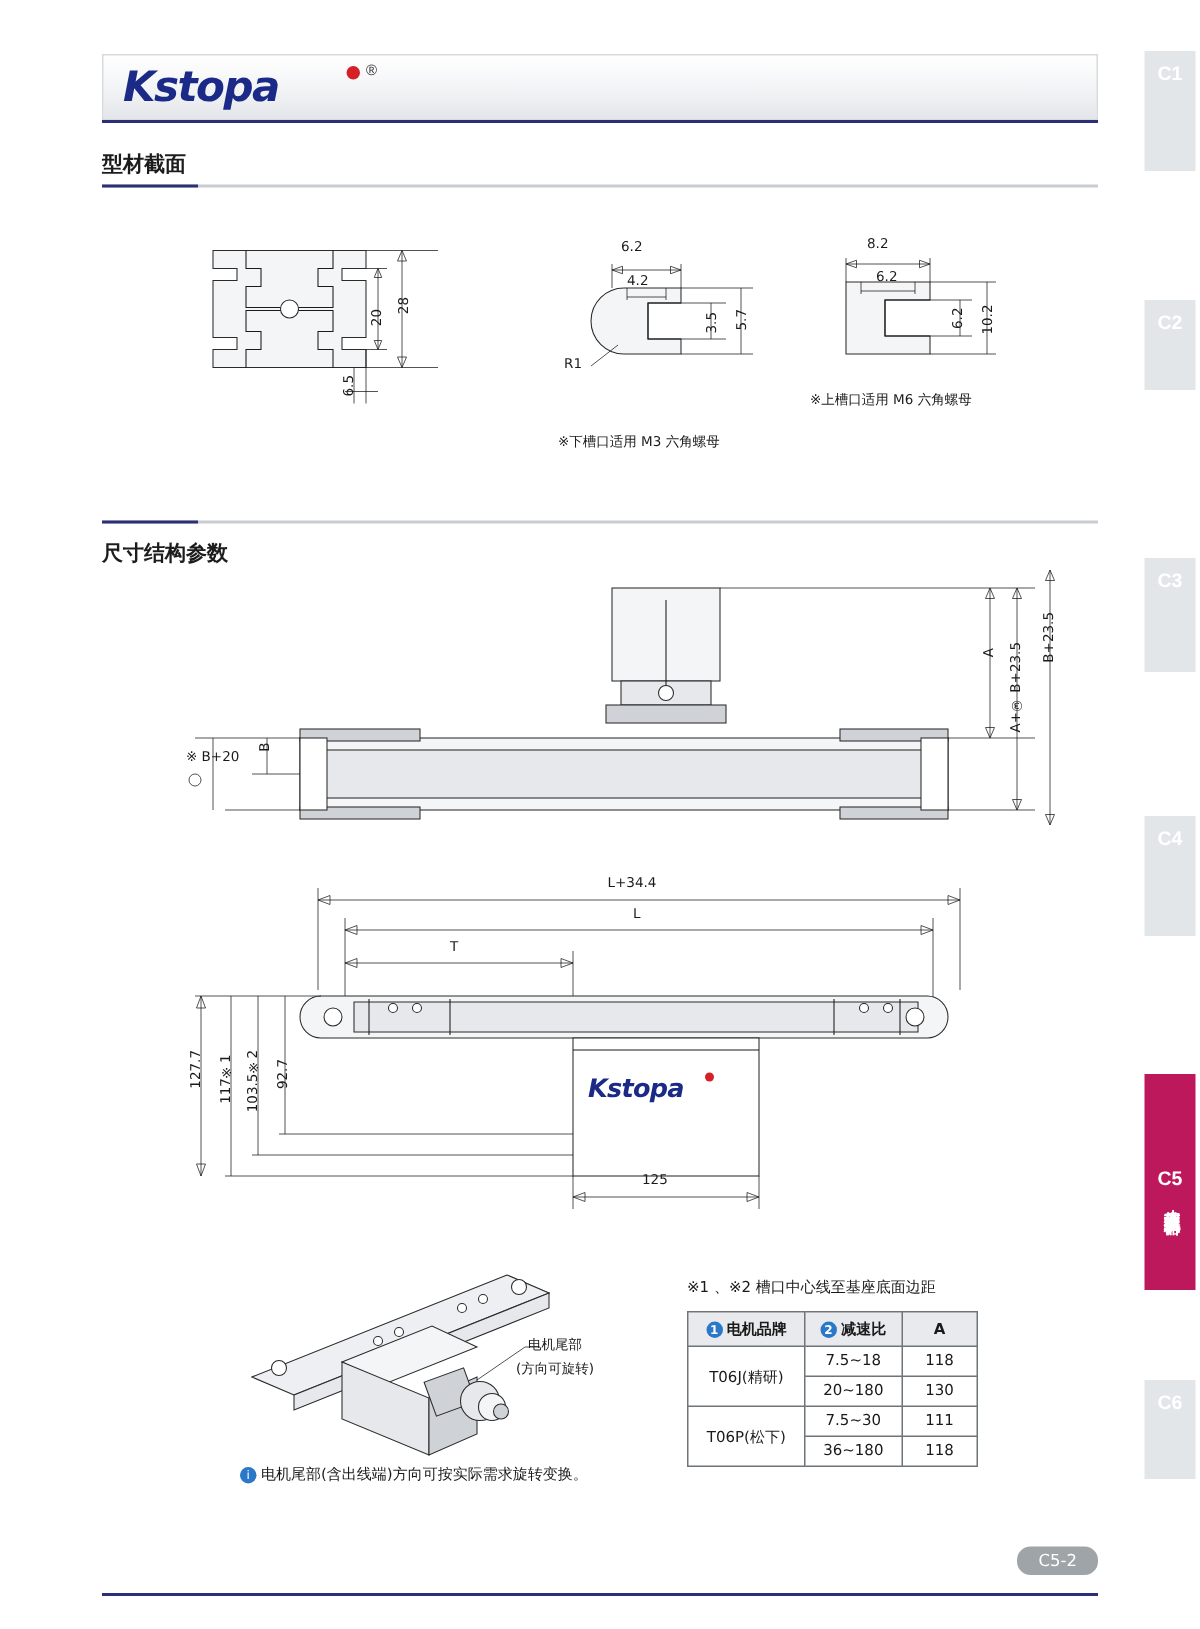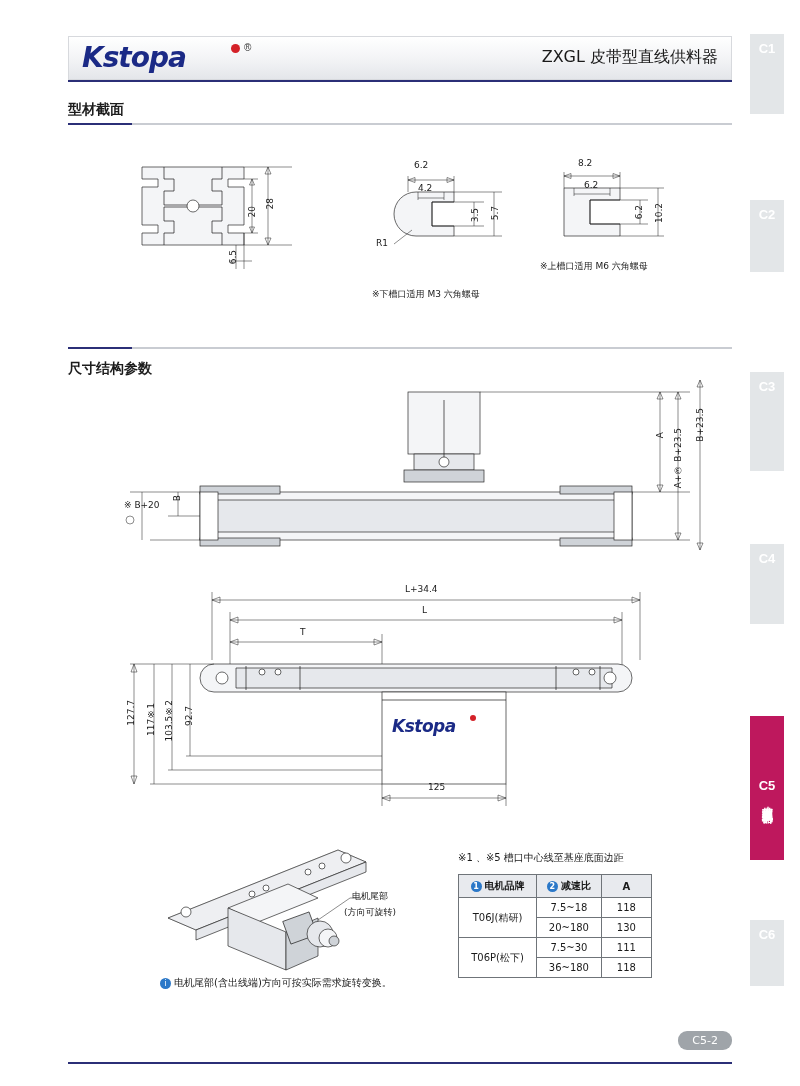--- a/index.html
+++ b/index.html
@@ -13,21 +13,21 @@
   .page{
     position:absolute;inset:0;
     background:#ffffff;
   }
   
   .tab-rail{
     position:absolute;right:0;top:0;width:42px;height:1086px;
     background:#ffffff;
   }
   .tab{
-    position:absolute;right:16px;width:34px;
+    position:absolute;right:3px;width:34px;
     background:#e3e6e8;
     color:#ffffff;
     font-size:13px;font-weight:bold;
     display:flex;align-items:flex-start;justify-content:center;
     padding-top:8px;
     box-sizing:border-box;
   }
   .tab.active{
     background:#be185d;color:#ffffff;
   }
@@ -143,44 +143,43 @@
 </style>
 </head>
 <body>
 
 <div class="page">
 
   <div class="tab-rail">
     <div class="tab" style="top:34px;height:80px;">
       <span class="tab-code">C1</span>
     </div>
-    <div class="tab" style="top:200px;height:72px;">
+    <div class="tab" style="top:200px;height:60px;">
       <span class="tab-code">C2</span>
     </div>
-    <div class="tab" style="top:372px;height:99px;">
+    <div class="tab" style="top:372px;height:76px;">
       <span class="tab-code">C3</span>
     </div>
     <div class="tab" style="top:544px;height:80px;">
       <span class="tab-code">C4</span>
     </div>
     <div class="tab active" style="top:716px;height:144px;flex-direction:column;align-items:center;">
       <span class="tab-code">C5</span>
       <span class="tab-v">皮带型直线供料器</span>
     </div>
     <div class="tab" style="top:920px;height:66px;">
       <span class="tab-code">C6</span>
     </div>
   </div>
 
   <div class="header">
     <div class="header-bar"></div>
     <div class="logo">Kstopa</div>
     <div class="logo-dot"></div>
     <div class="logo-r">®</div>
-    <div class="header-title">ZXGL 皮带型直线供料器</div>
   </div>
 
   <div class="section-title" style="left:68px;top:101px;">型材截面</div>
   <div class="section-rule" style="left:68px;top:123px;width:664px;">
     <span class="accent"></span>
   </div>
 
   <svg width="800" height="1086" style="position:absolute;left:0;top:0;pointer-events:none;">
 
     <g transform="translate(140,165)">
@@ -406,21 +405,21 @@
       <line class="ln-dim" x1="350" y1="898" x2="360" y2="898"></line>
     </g>
   </svg>
   <div class="note" style="left:352px;top:890px;">电机尾部</div>
   <div class="note" style="left:344px;top:906px;">(方向可旋转)</div>
 
   <div class="footnote-left">
     <span class="bullet">i</span><span>电机尾部(含出线端)方向可按实际需求旋转变换。</span>
   </div>
 
-  <div class="tbl-caption">※1 、※5 槽口中心线至基座底面边距</div>
+  <div class="tbl-caption">※1 、※2 槽口中心线至基座底面边距</div>
   <table class="spec-table">
     <thead>
       <tr>
         <th style="width:74px;">
           <span class="bullet">1</span><span>电机品牌</span>
         </th>
         <th style="width:60px;">
           <span class="bullet">2</span><span>减速比</span>
         </th>
         <th style="width:46px;">A</th>

